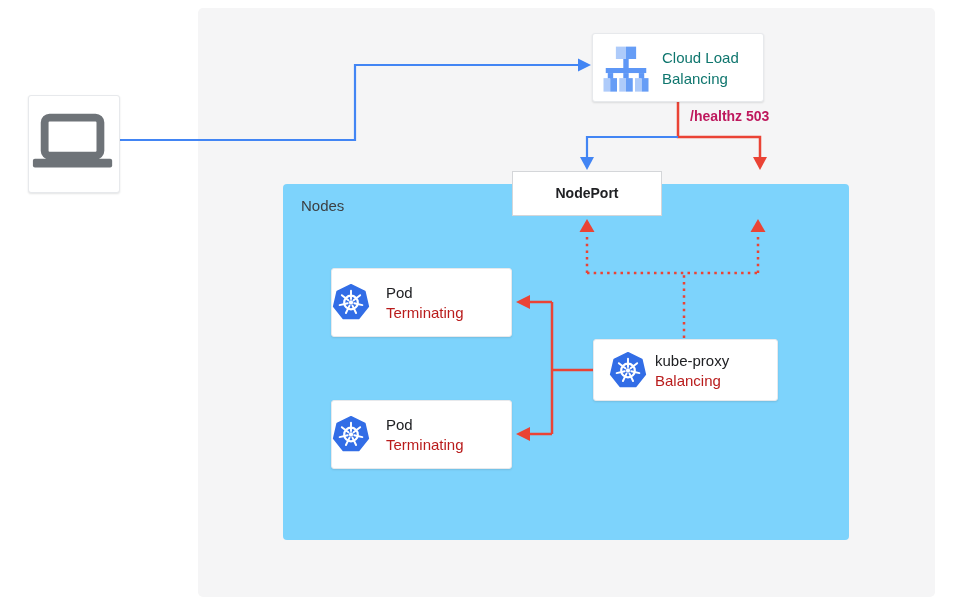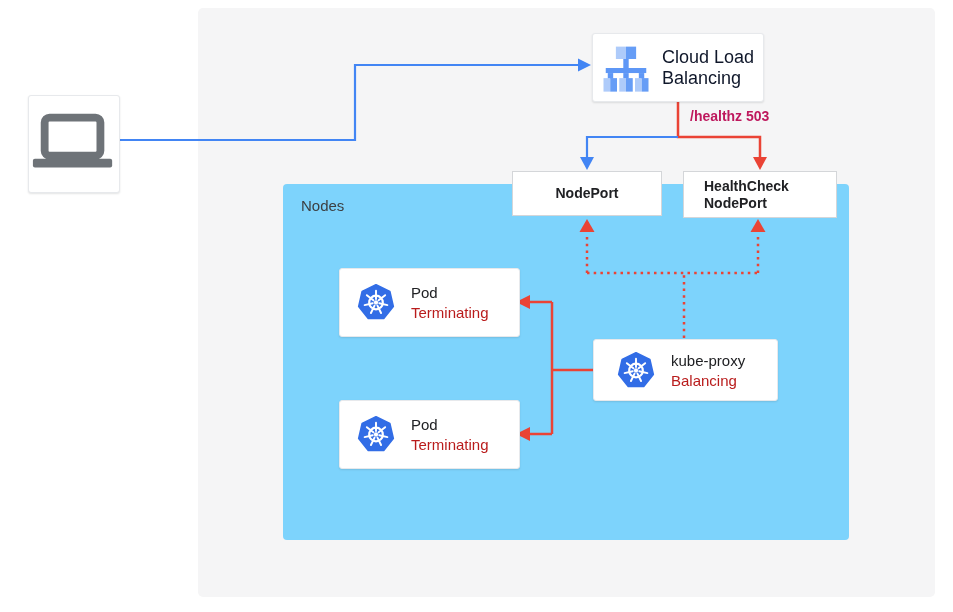--- a/index.html
+++ b/index.html
@@ -19,36 +19,36 @@
     position:absolute;left:18px;top:13px;font-size:15px;color:#3c4043;
   }
   .wires{position:absolute;left:0;top:0;pointer-events:none;}
   .card{
     position:absolute;background:#ffffff;border:1px solid #e7e9ec;border-radius:3px;
     box-shadow:0 1px 2px rgba(60,64,67,.14);display:flex;align-items:center;
     box-sizing:border-box;
   }
   .laptop-box{left:28px;top:95px;width:92px;height:98px;justify-content:center;}
   .clb-box{left:592px;top:33px;width:172px;height:69px;padding-left:6px;gap:9px;}
-  .clb-label{font-size:18px;line-height:21px;color:#0f172a;width:96px;}
+  .clb-label{font-size:15px;line-height:21px;color:#0f766e;width:96px;}
   .edge-label{
     position:absolute;left:690px;top:108px;font-size:14px;font-weight:bold;color:#be185d;
   }
   .port-box{
     position:absolute;background:#ffffff;border:1px solid #d4d6d9;box-sizing:border-box;
-    display:flex;align-items:center;justify-content:center;text-align:left;
+    display:flex;align-items:center;justify-content:center;text-align:center;
     font-weight:bold;font-size:14px;line-height:17px;color:#202124;
   }
   .nodeport-box{left:512px;top:171px;width:150px;height:45px;}
   .hc-box{left:683px;top:171px;width:154px;height:47px;}
   .hc-box .port-label{width:112px;}
-  .pod-box{left:331px;width:181px;height:69px;gap:16px;padding-left:17px;margin-left:8px;}
+  .pod-box{left:331px;width:181px;height:69px;gap:16px;}
   .pod1{top:268px;}
   .pod2{top:400px;}
-  .kp-box{left:593px;top:339px;width:185px;height:62px;gap:16px;padding-left:23px;}
+  .kp-box{left:593px;top:339px;width:185px;height:62px;gap:8px;padding-left:15px;}
   .item-title{font-size:15px;color:#202124;line-height:21px;}
   .item-sub{font-size:15px;color:#b91c1c;line-height:20px;}
   .k8s-icon{flex:0 0 auto;}
 </style>
 </head>
 <body>
 
 <div class="canvas">
 
   <div class="panel"></div>
@@ -102,23 +102,20 @@
     </svg>
     <div class="clb-label">Cloud Load Balancing</div>
   </div>
 
   <div class="edge-label">/healthz 503</div>
 
   <div class="port-box nodeport-box">
     <span class="port-label">NodePort</span>
   </div>
 
-  <div class="port-box hc-box">
-    <span class="port-label">HealthCheck NodePort</span>
-  </div>
 
   <div class="card pod-box pod1">
     <svg width="38" height="37" viewBox="0 0 38 38" class="k8s-icon">
       <polygon points="19,1 33.1,7.8 36.6,23 26.8,35.2 11.2,35.2 1.4,23 4.9,7.8" fill="#326de6" stroke="#326de6" stroke-width="2" stroke-linejoin="round"></polygon>
       <circle cx="19" cy="19" r="7" fill="none" stroke="#ffffff" stroke-width="2.2"></circle>
       <g stroke="#ffffff" stroke-width="2" stroke-linecap="round">
         <line x1="19" y1="15.5" x2="19" y2="7"></line>
         <line x1="21.7" y1="16.8" x2="28.4" y2="11.5"></line>
         <line x1="22.4" y1="19.8" x2="30.7" y2="21.7"></line>
         <line x1="20.5" y1="22.2" x2="24.2" y2="29.8"></line>

